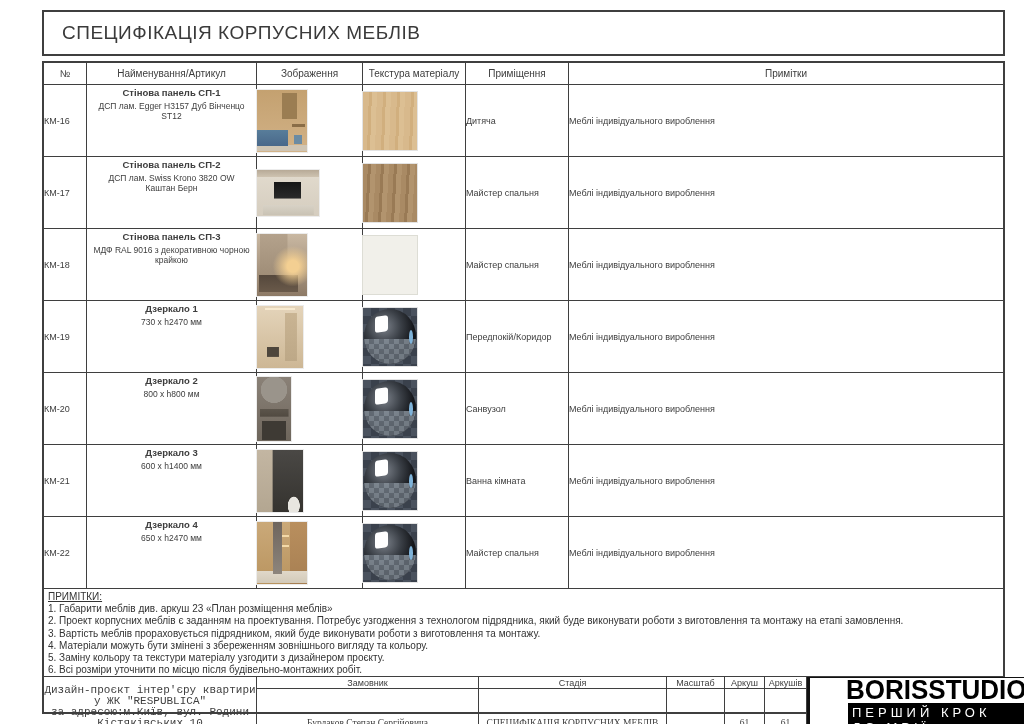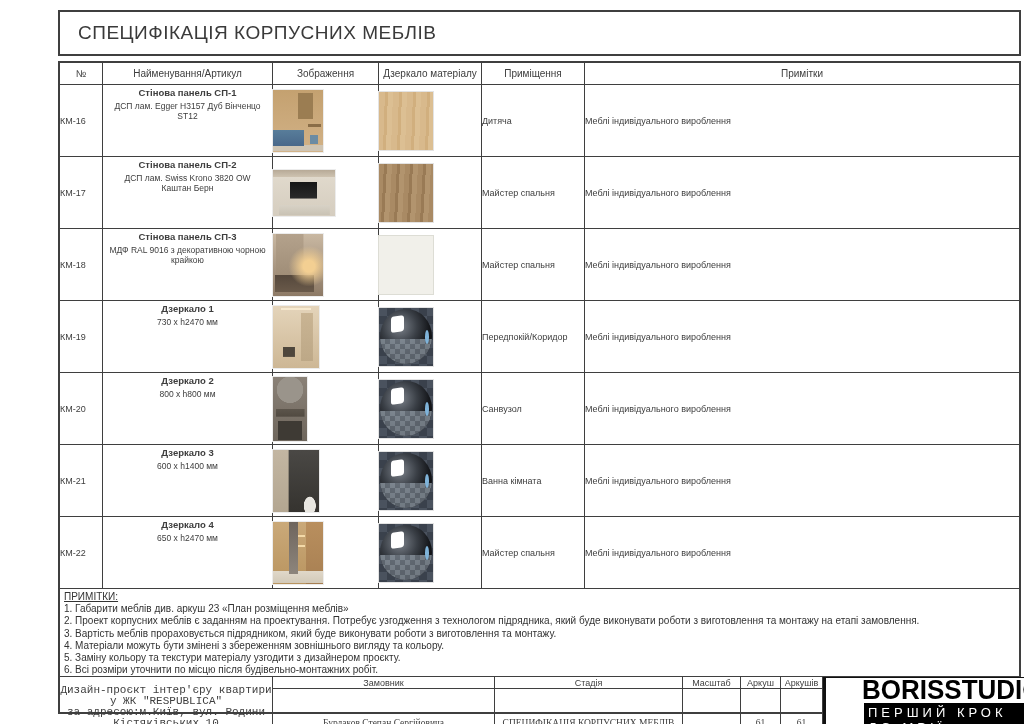--- a/index.html
+++ b/index.html
@@ -1,21 +1,21 @@
 <!DOCTYPE html>
 <html><head>
 <meta charset="utf-8">
 <style>
   * { box-sizing: border-box; margin: 0; padding: 0; }
   html,body { background:#fff; }
   body {
     width:1024px; height:724px; position:relative; overflow:hidden;
     font-family:"Liberation Sans","DejaVu Sans",sans-serif; color:#3d3d3d;
   }
-  .frame { position:absolute; left:58px; top:10px; width:963px; height:508px; }
+  .frame { position:absolute; left:42px; top:10px; width:963px; height:508px; }
 
   
   .title-box{
     height:46px; border:2px solid #3f3f3f; display:flex; align-items:center;
     padding-left:18px; font-size:19px; letter-spacing:.5px; color:#3a3a3a;
   }
 
   
   .body-box{ margin-top:5px; border:2px solid #3f3f3f; height:653px; display:flex; flex-direction:column; }
 
@@ -135,21 +135,21 @@
   <div class="title-box">
     <span>СПЕЦИФІКАЦІЯ КОРПУСНИХ МЕБЛІВ</span>
   </div>
 
   <div class="body-box">
 
     <div class="grid6 thead">
       <div>№</div>
       <div>Найменування/Артикул</div>
       <div>Зображення</div>
-      <div>Дзеркало матеріалу</div>
+      <div>Текстура матеріалу</div>
       <div>Приміщення</div>
       <div>Примітки</div>
     </div>
 
     <div class="grid6 trow">
       <div class="c c-id">КМ-16</div>
       <div class="c c-name">
         <div class="nm">Стінова панель СП-1</div>
         <div class="sp">ДСП лам. Egger H3157 Дуб Вінченцо ST12</div>
       </div>

